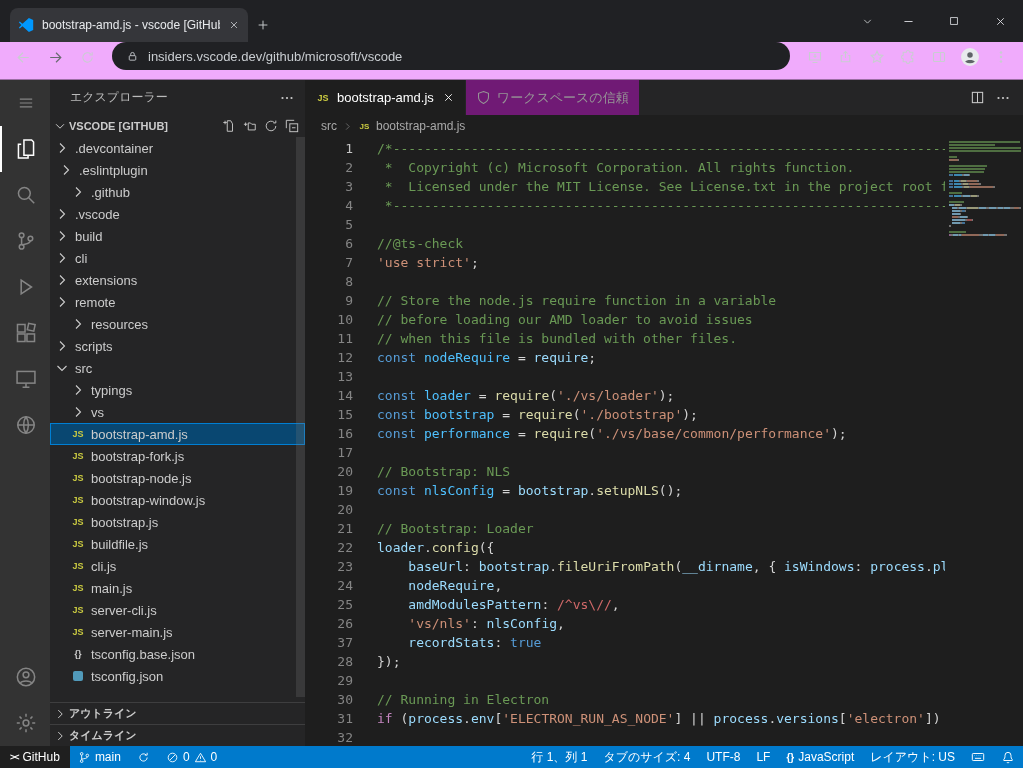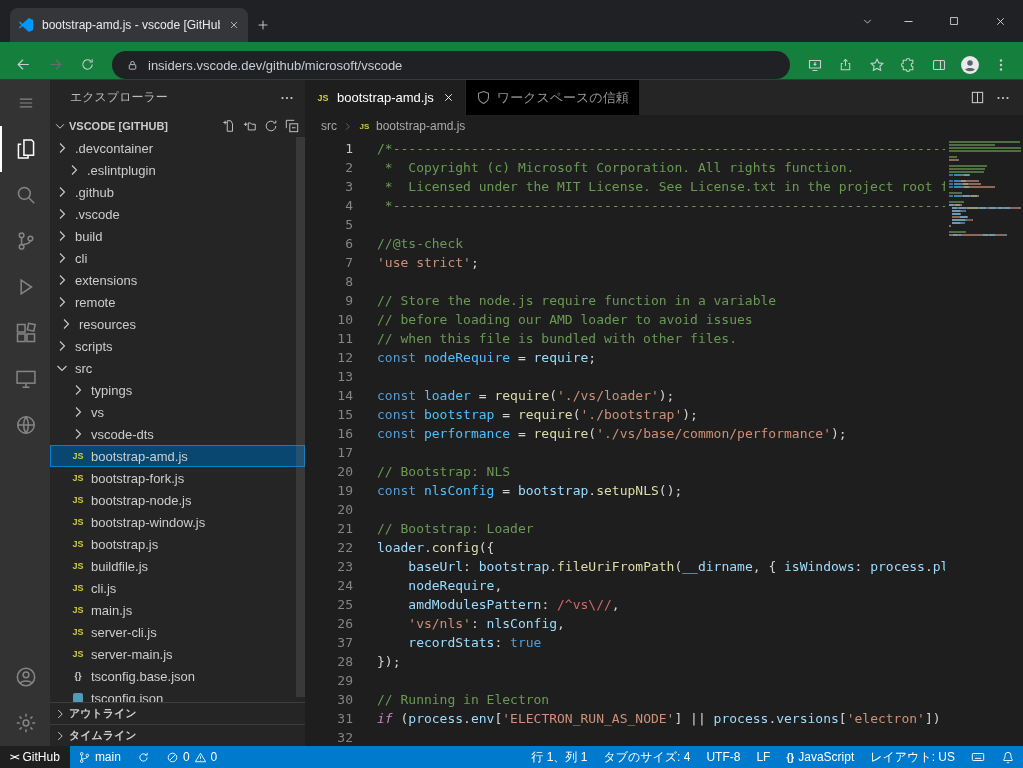--- a/index.html
+++ b/index.html
@@ -12,21 +12,21 @@
   
   .titlebar { height:42px; background:#202124; display:flex; align-items:flex-end; padding-left:10px; position:relative; flex-shrink:0; }
   .btab { height:34px; width:238px; background:#35363a; border-radius:8px 8px 0 0; display:flex; align-items:center; gap:8px; padding:0 8px; color:#e8eaed; font-size:12px; }
   .btab-title { flex:1; white-space:nowrap; overflow:hidden; }
   .btab-close { color:#c7cacd; cursor:pointer; }
   .newtab { height:34px; width:30px; display:flex; align-items:center; justify-content:center; color:#c7cacd; }
   .tb-spacer { flex:1; }
   .tabsearch { height:42px; width:36px; display:flex; align-items:center; justify-content:center; color:#c7cacd; }
   .wc { height:42px; width:46px; display:flex; align-items:center; justify-content:center; color:#dfe1e5; }
 
-  .toolbar { height:38px; background:#15803d; display:flex; align-items:flex-end; padding:0 8px; gap:2px; flex-shrink:0; border-bottom:1px solid rgba(0,0,0,.35); }
+  .toolbar { height:38px; background:#f0abfc; display:flex; align-items:flex-start; padding:0 8px; gap:2px; flex-shrink:0; border-bottom:1px solid rgba(0,0,0,.35); }
   .nav-btn { width:30px; height:30px; display:flex; align-items:center; justify-content:center; color:#c9cdd1; border-radius:50%; }
   .nav-btn.disabled { color:#686b6f; }
   .omnibox { flex:1; height:28px; background:#202124; border-radius:14px; display:flex; align-items:center; gap:9px; padding:0 14px; margin:0 8px; color:#c9cdd1; font-size:13px; min-width:0; }
   .omni-url { white-space:nowrap; overflow:hidden; }
   .act-btn { width:29px; height:29px; display:flex; align-items:center; justify-content:center; color:#c9cdd1; }
 
   
   .vscode { flex:1; display:flex; min-height:0; background:#1e1e1e; }
 
   .activitybar { width:50px; background:#333333; display:flex; flex-direction:column; flex-shrink:0; }
@@ -45,40 +45,40 @@
   .trow.sel { background:#094771; box-shadow:inset 0 0 0 1px #007fd4; }
   .fi { width:16px; text-align:center; font-weight:bold; font-size:9px; flex-shrink:0; display:inline-flex; justify-content:center; }
   .fi-js { color:#cbcb41; }
   .fi-json { color:#d4d4d4; }
   .fi-tsconfig span { width:10px; height:10px; background:#519aba; border-radius:2px; display:block; }
   .sb-collapse { height:22px; display:flex; align-items:center; gap:2px; padding-left:3px; font-weight:bold; font-size:11px; color:#cccccc; border-top:1px solid rgba(128,128,128,.28); flex-shrink:0; }
   .sb-scrollbar { position:absolute; right:0; top:57px; width:9px; height:560px; background:rgba(121,121,121,.25); }
 
   .editor-col { flex:1; min-width:0; display:flex; flex-direction:column; }
   .tabsbar { height:35px; background:#252526; display:flex; align-items:stretch; flex-shrink:0; }
-  .etab { display:flex; align-items:center; gap:6px; padding:0 10px; font-size:13px; background:#000000; color:#969696; border-right:1px solid #252526; cursor:pointer; white-space:nowrap; }
+  .etab { display:flex; align-items:center; gap:6px; padding:0 10px; font-size:13px; background:#701a75; color:#969696; border-right:1px solid #252526; cursor:pointer; white-space:nowrap; }
   .etab.active { background:#1e1e1e; color:#ffffff; }
   .tclose { display:inline-flex; margin-left:2px; color:inherit; }
   .tabs-spacer { flex:1; }
   .tabs-right { display:flex; align-items:center; gap:10px; padding:0 12px; color:#cccccc; }
 
   .breadcrumbs { height:22px; display:flex; align-items:center; gap:5px; padding-left:16px; font-size:12px; color:#a9a9a9; background:#1e1e1e; flex-shrink:0; }
   .bitem { cursor:pointer; }
   .bsep { display:inline-flex; color:#7a7a7a; }
   .fi.sm { font-size:8px; width:13px; }
 
   .editor { flex:1; display:flex; min-height:0; background:#1e1e1e; font-family:"DejaVu Sans Mono","Liberation Mono",monospace; font-size:13px; line-height:19px; }
   .gutter { width:58px; padding:2px 10px 0 0; text-align:right; color:#858585; flex-shrink:0; }
   .gutter .ln { height:19px; }
   .gutter .ln.cur { color:#c6c6c6; }
   .codepane { flex:1; min-width:0; overflow:hidden; padding:2px 0 0 14px; color:#d4d4d4; }
   .cl { height:19px; white-space:pre; }
   .tk-c { color:#6A9955; } .tk-k { color:#569CD6; } .tk-v { color:#9CDCFE; }
   .tk-cv { color:#4FC1FF; } .tk-s { color:#CE9178; } .tk-f { color:#DCDCAA; }
-  .tk-p { color:#D4D4D4; } .tk-r { color:#D16969; } .tk-ct { color:#C586C0;font-style:italic; }
+  .tk-p { color:#D4D4D4; } .tk-r { color:#D16969; } .tk-ct { color:#C586C0; }
 
   .minimap { width:78px; flex-shrink:0; padding:4px 2px 0 4px; }
   .mm-row { height:2px; margin-bottom:1px; display:flex; overflow:hidden; }
   .mseg { height:2px; flex-shrink:0; opacity:.65; }
   .tkbg-c { background:#6A9955; } .tkbg-k { background:#569CD6; } .tkbg-v { background:#9CDCFE; }
   .tkbg-cv { background:#4FC1FF; } .tkbg-s { background:#CE9178; } .tkbg-f { background:#DCDCAA; }
   .tkbg-p { background:#A0A0A0; } .tkbg-r { background:#D16969; } .tkbg-ct { background:#C586C0; }
 
   
   .statusbar { height:22px; background:#007acc; display:flex; align-items:center; color:#ffffff; font-size:12px; flex-shrink:0; }
@@ -350,97 +350,91 @@
             </span>
         </span>
       </div>
       <div class="tree">
           <div class="trow" style="padding-left:4px">
             <svg class="ic" width="16" height="16" viewBox="0 0 16 16">
               <path d="M6 3.5 10.5 8 6 12.5"></path>
             </svg>
             <span>.devcontainer</span>
           </div>
-          <div class="trow" style="padding-left:16px">
+          <div class="trow" style="padding-left:8px">
             <svg class="ic" width="16" height="16" viewBox="0 0 16 16">
               <path d="M6 3.5 10.5 8 6 12.5"></path>
             </svg>
             <span>.eslintplugin</span>
           </div>
+          <div class="trow" style="padding-left:20px">
+            <svg class="ic" width="16" height="16" viewBox="0 0 16 16">
+              <path d="M6 3.5 10.5 8 6 12.5"></path>
+            </svg>
+            <span>.github</span>
+          </div>
           <div class="trow" style="padding-left:4px">
             <svg class="ic" width="16" height="16" viewBox="0 0 16 16">
               <path d="M6 3.5 10.5 8 6 12.5"></path>
             </svg>
-            <span>.github</span>
+            <span>.vscode</span>
           </div>
           <div class="trow" style="padding-left:4px">
             <svg class="ic" width="16" height="16" viewBox="0 0 16 16">
               <path d="M6 3.5 10.5 8 6 12.5"></path>
             </svg>
-            <span>.vscode</span>
+            <span>build</span>
           </div>
           <div class="trow" style="padding-left:4px">
             <svg class="ic" width="16" height="16" viewBox="0 0 16 16">
               <path d="M6 3.5 10.5 8 6 12.5"></path>
             </svg>
-            <span>build</span>
+            <span>cli</span>
           </div>
           <div class="trow" style="padding-left:4px">
             <svg class="ic" width="16" height="16" viewBox="0 0 16 16">
               <path d="M6 3.5 10.5 8 6 12.5"></path>
             </svg>
-            <span>cli</span>
+            <span>extensions</span>
           </div>
           <div class="trow" style="padding-left:4px">
             <svg class="ic" width="16" height="16" viewBox="0 0 16 16">
               <path d="M6 3.5 10.5 8 6 12.5"></path>
             </svg>
-            <span>extensions</span>
+            <span>remote</span>
+          </div>
+          <div class="trow" style="padding-left:20px">
+            <svg class="ic" width="16" height="16" viewBox="0 0 16 16">
+              <path d="M6 3.5 10.5 8 6 12.5"></path>
+            </svg>
+            <span>resources</span>
           </div>
           <div class="trow" style="padding-left:4px">
             <svg class="ic" width="16" height="16" viewBox="0 0 16 16">
               <path d="M6 3.5 10.5 8 6 12.5"></path>
             </svg>
-            <span>remote</span>
-          </div>
-          <div class="trow" style="padding-left:8px">
-            <svg class="ic" width="16" height="16" viewBox="0 0 16 16">
-              <path d="M6 3.5 10.5 8 6 12.5"></path>
-            </svg>
-            <span>resources</span>
+            <span>scripts</span>
           </div>
           <div class="trow" style="padding-left:4px">
             <svg class="ic" width="16" height="16" viewBox="0 0 16 16">
-              <path d="M6 3.5 10.5 8 6 12.5"></path>
-            </svg>
-            <span>scripts</span>
-          </div>
-          <div class="trow" style="padding-left:4px">
-            <svg class="ic" width="16" height="16" viewBox="0 0 16 16">
               <path d="M3.5 6l4.5 4.5L12.5 6"></path>
             </svg>
             <span>src</span>
           </div>
           <div class="trow" style="padding-left:20px">
             <svg class="ic" width="16" height="16" viewBox="0 0 16 16">
               <path d="M6 3.5 10.5 8 6 12.5"></path>
             </svg>
             <span>typings</span>
           </div>
           <div class="trow" style="padding-left:20px">
             <svg class="ic" width="16" height="16" viewBox="0 0 16 16">
               <path d="M6 3.5 10.5 8 6 12.5"></path>
             </svg>
             <span>vs</span>
-          </div>
-          <div class="trow" style="padding-left:20px">
-            <svg class="ic" width="16" height="16" viewBox="0 0 16 16">
-              <path d="M6 3.5 10.5 8 6 12.5"></path>
-            </svg>
-            <span>vscode-dts</span>
           </div>
           <div class="trow sel" style="padding-left:20px">
             <span class="fi fi-js">JS</span>
             <span>bootstrap-amd.js</span>
           </div>
           <div class="trow" style="padding-left:20px">
             <span class="fi fi-js">JS</span>
             <span>bootstrap-fork.js</span>
           </div>
           <div class="trow" style="padding-left:20px">

